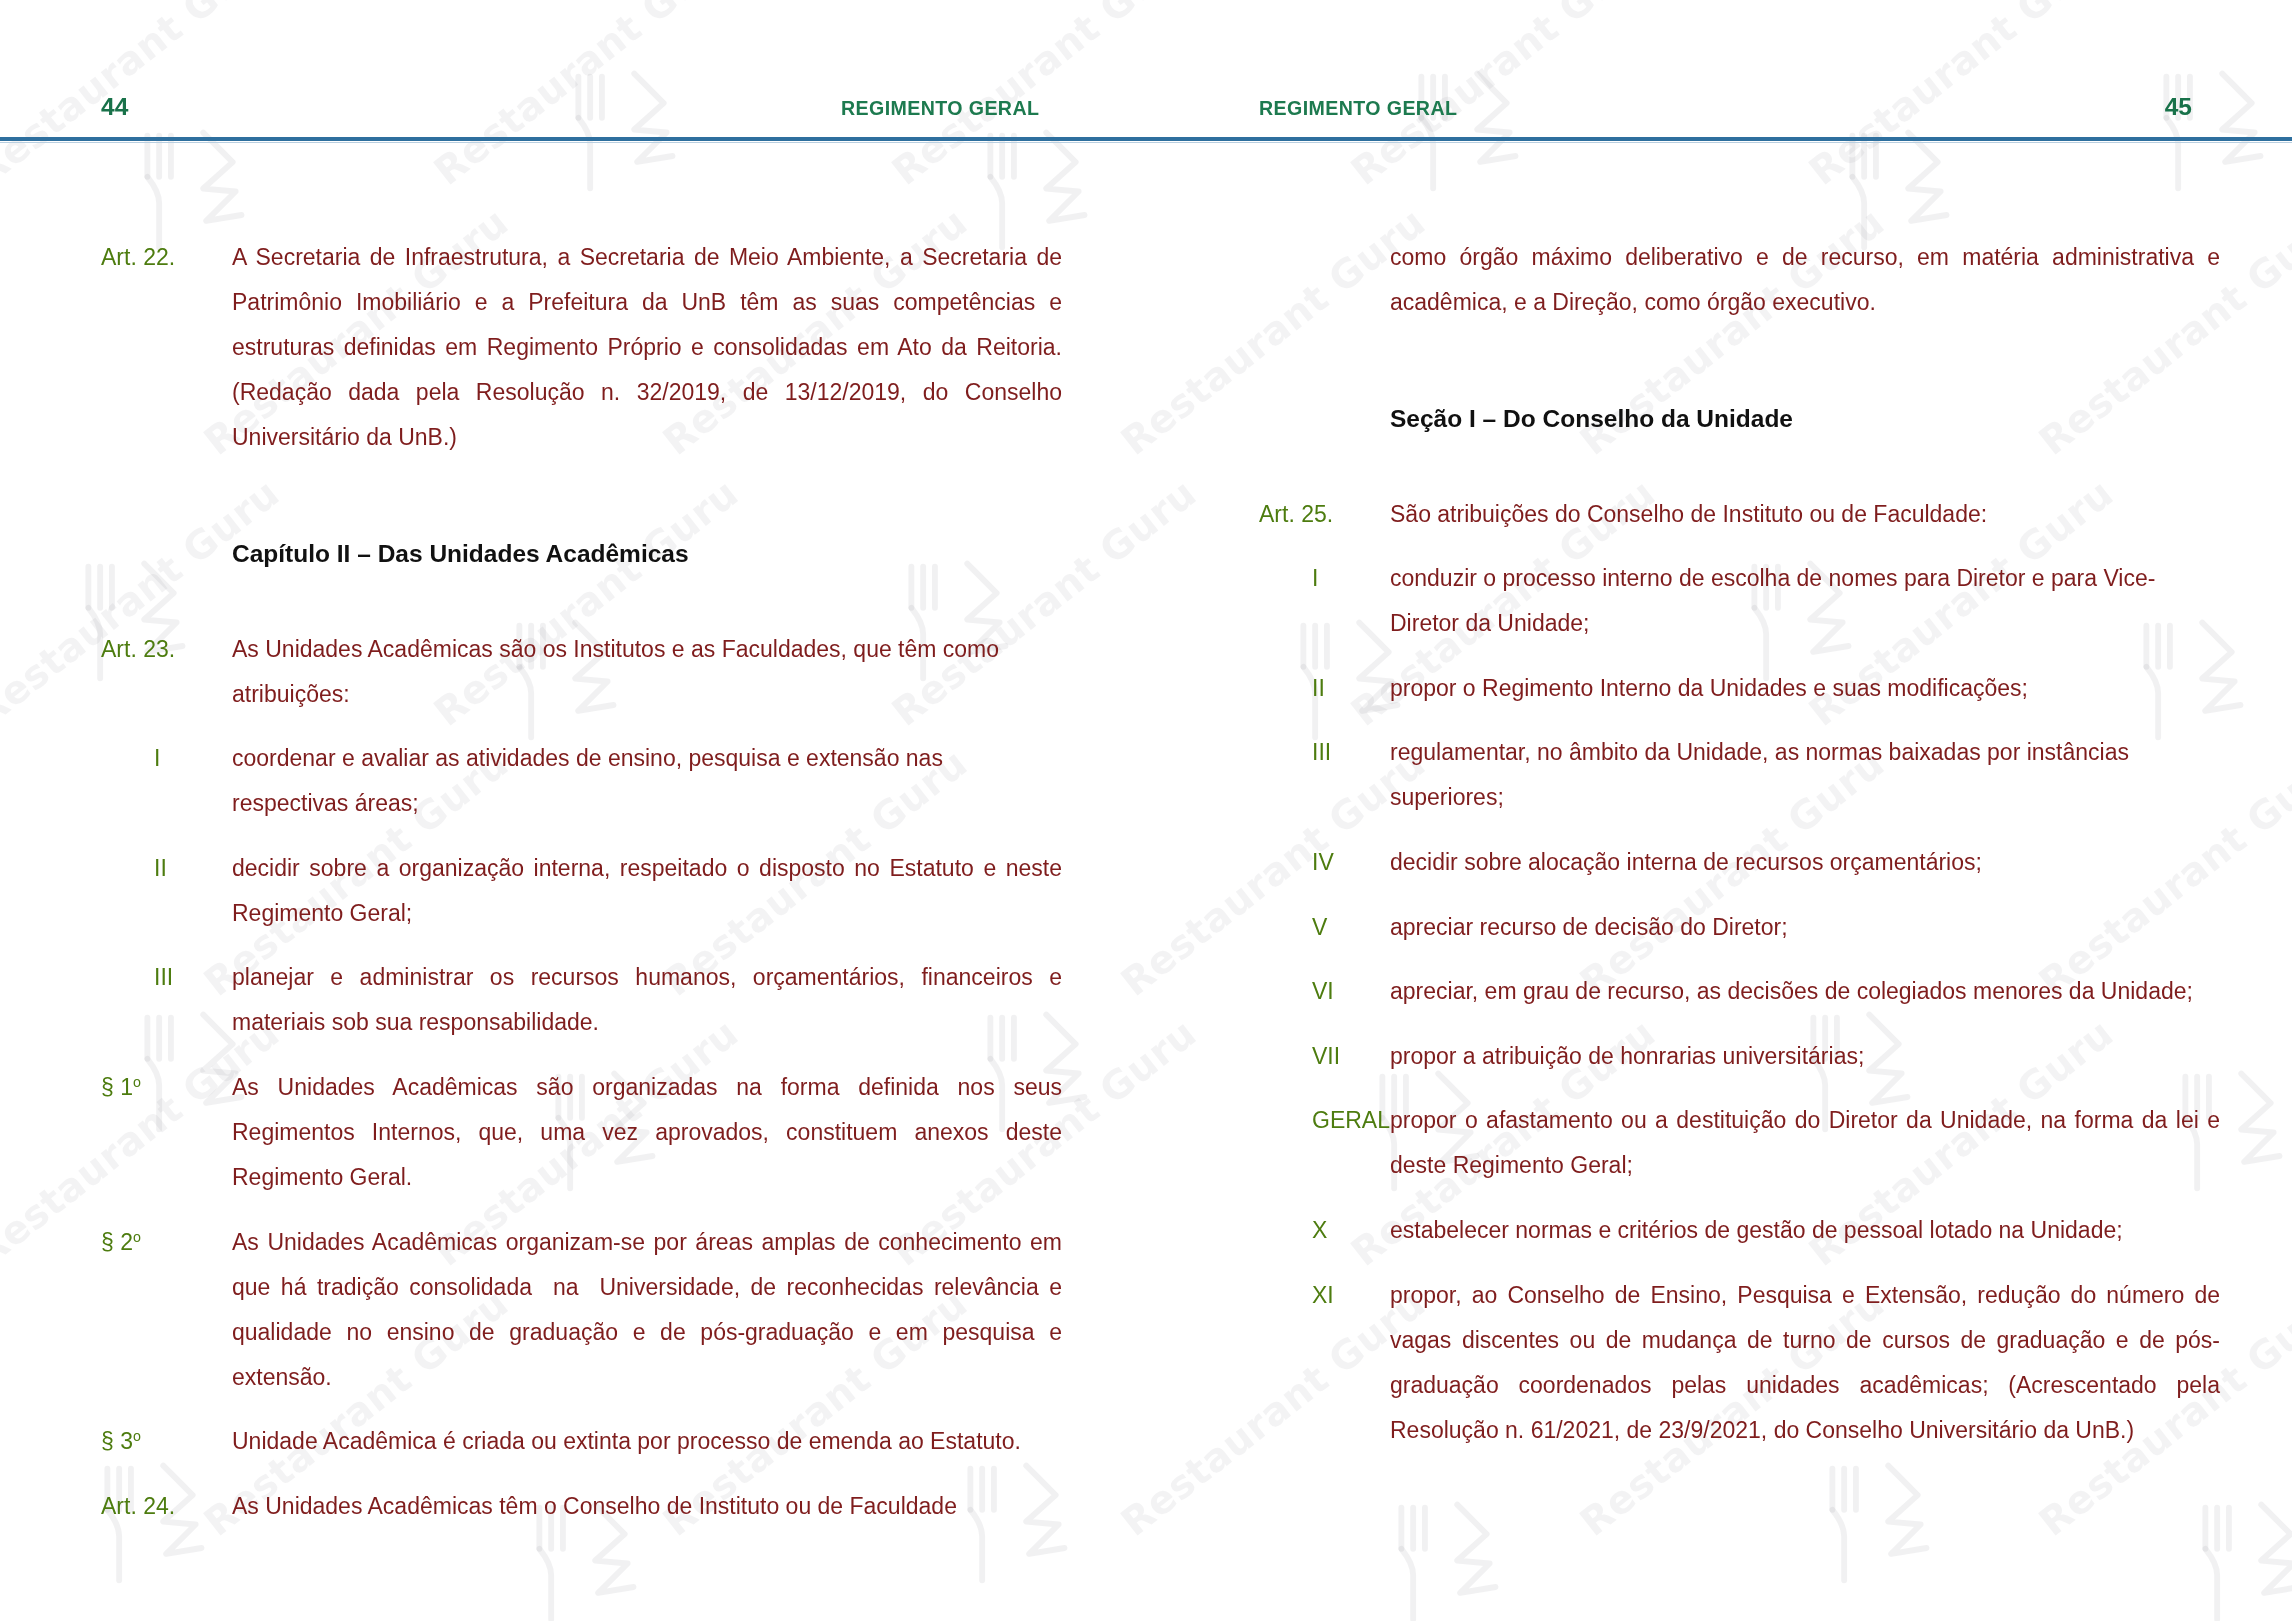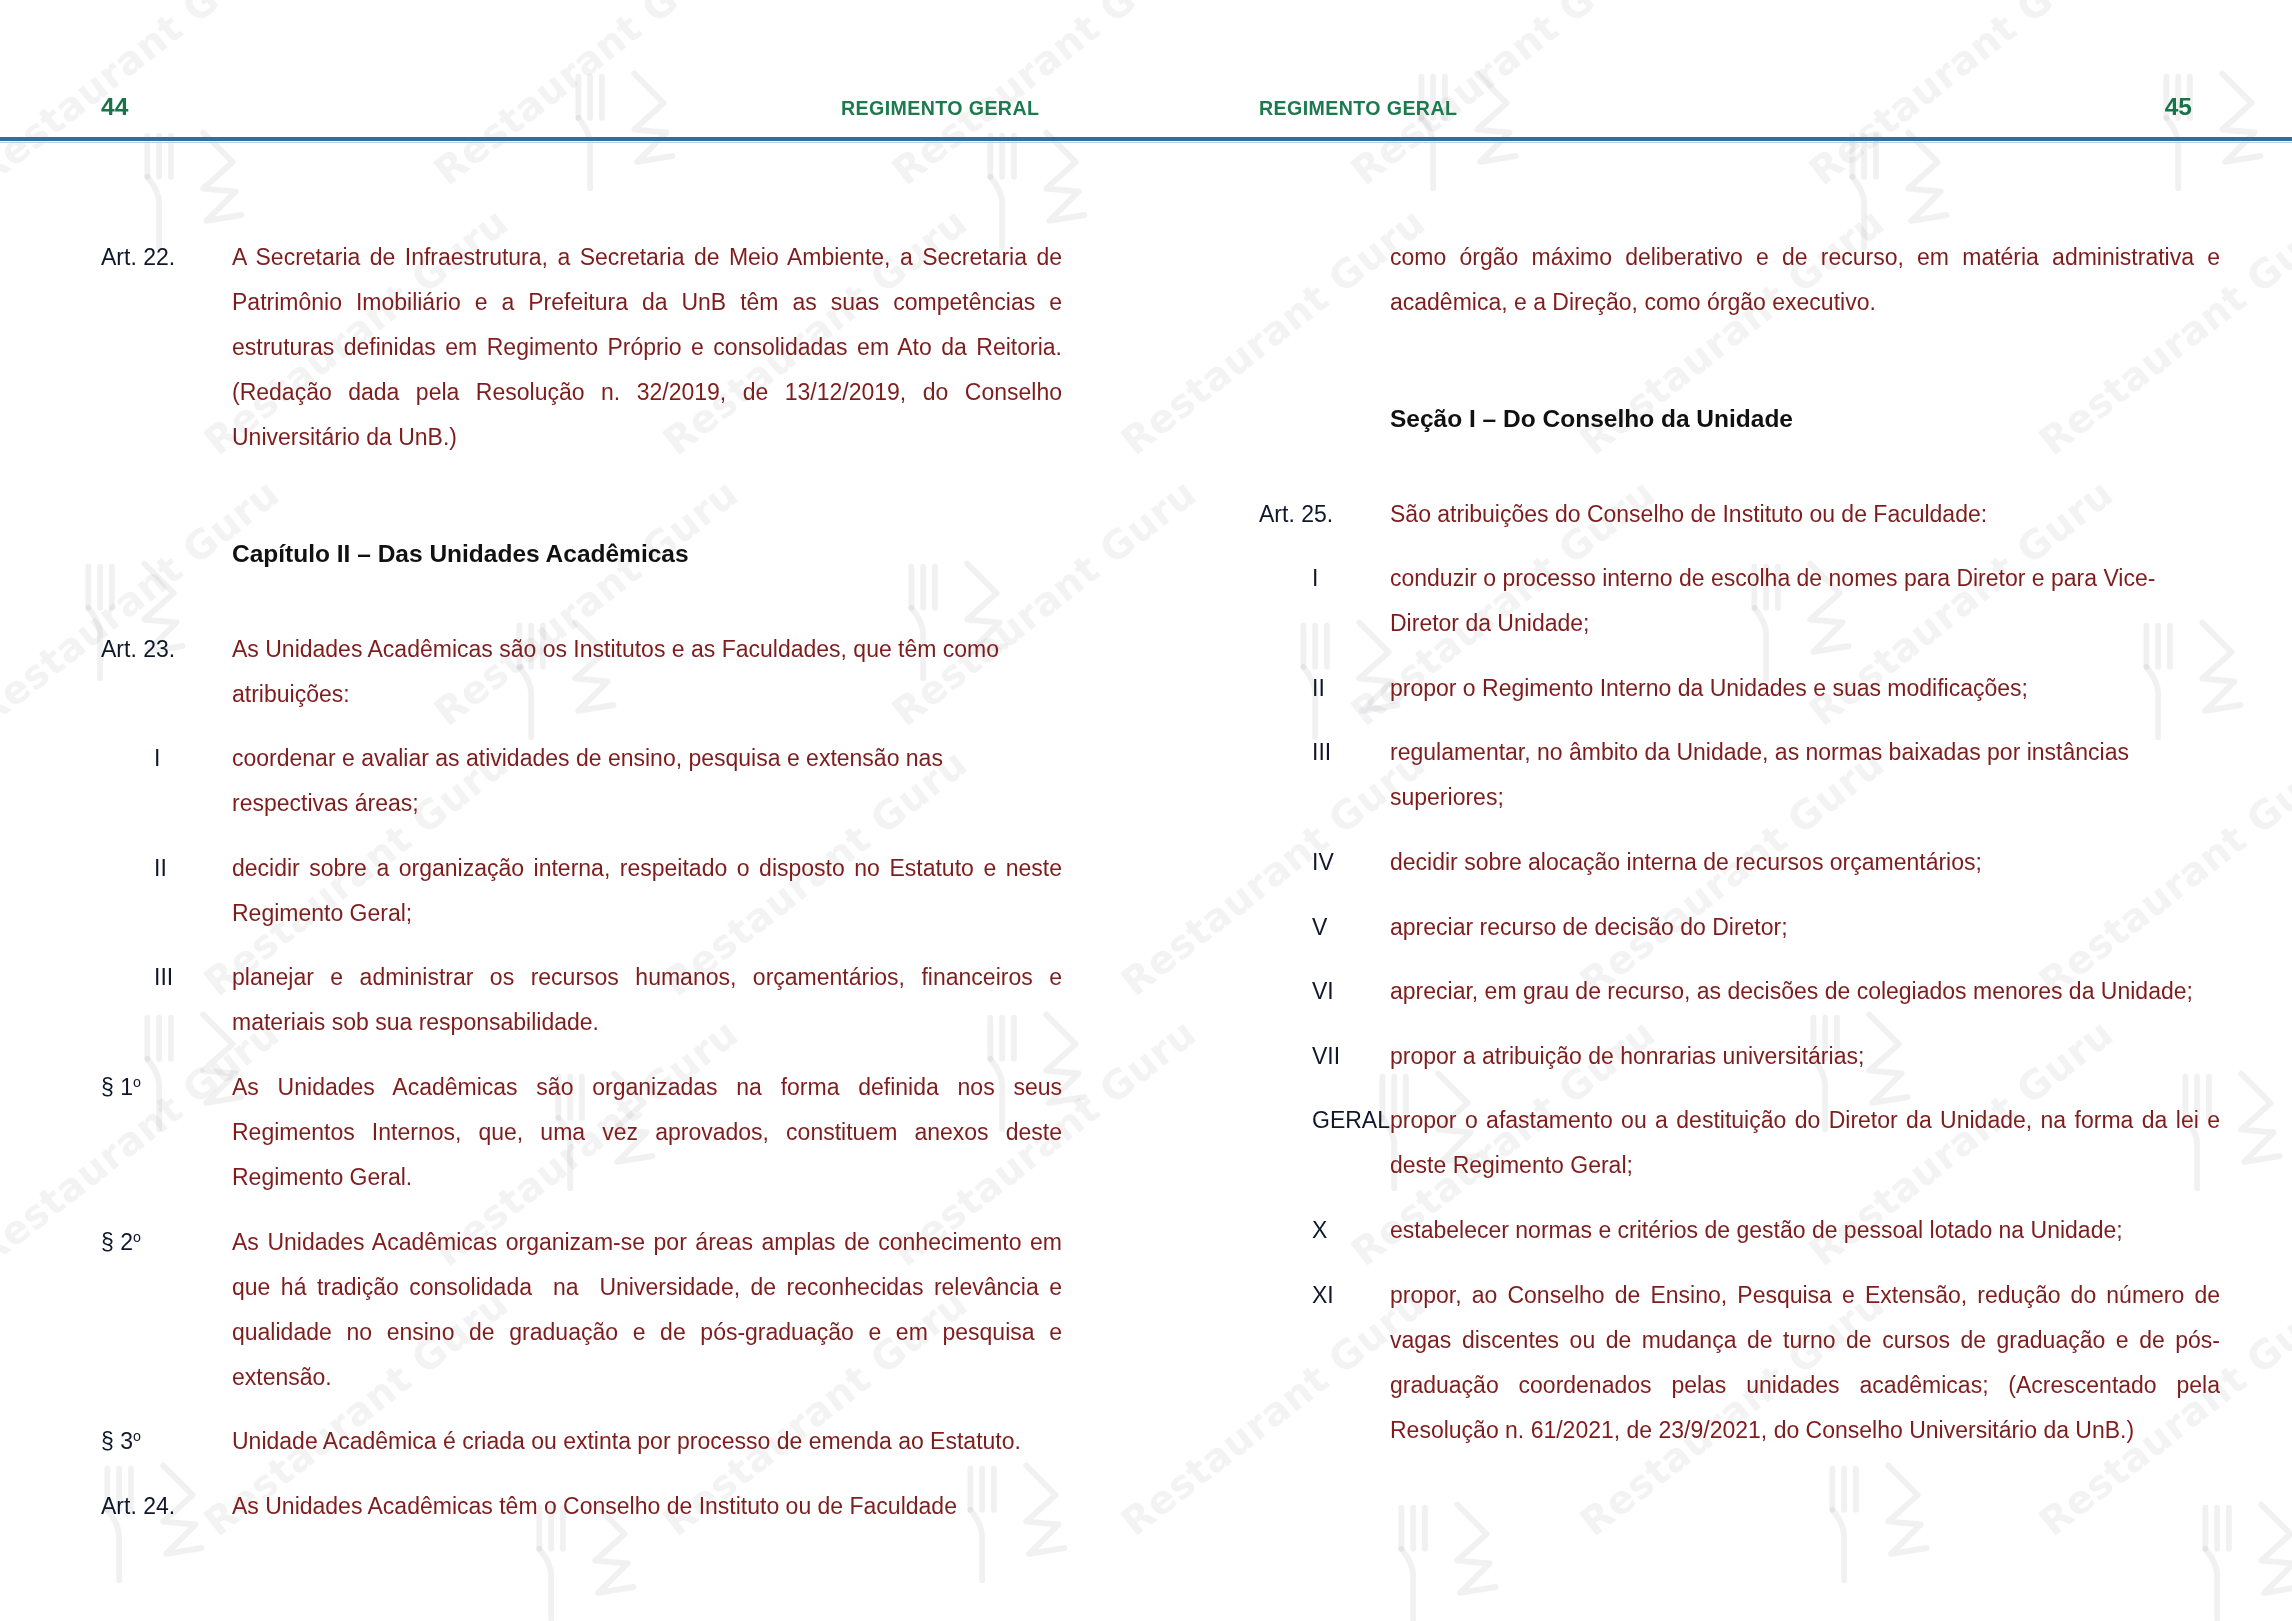--- a/index.html
+++ b/index.html
@@ -97,21 +97,21 @@
   .block {
     display: flex;
     align-items: flex-start;
     margin-bottom: 19.6px;
   }
   .marker {
     flex: 0 0 auto;
     width: 131px;
     font-size: 23px;
     line-height: 45px;
-    color: #0f172a;
+    color: #4d7c0f;
     font-family: "Liberation Sans", sans-serif;
     white-space: nowrap;
   }
   .marker.roman {
     width: 131px;
     padding-left: 53px;
   }
   .marker.para {
     width: 131px;
   }

